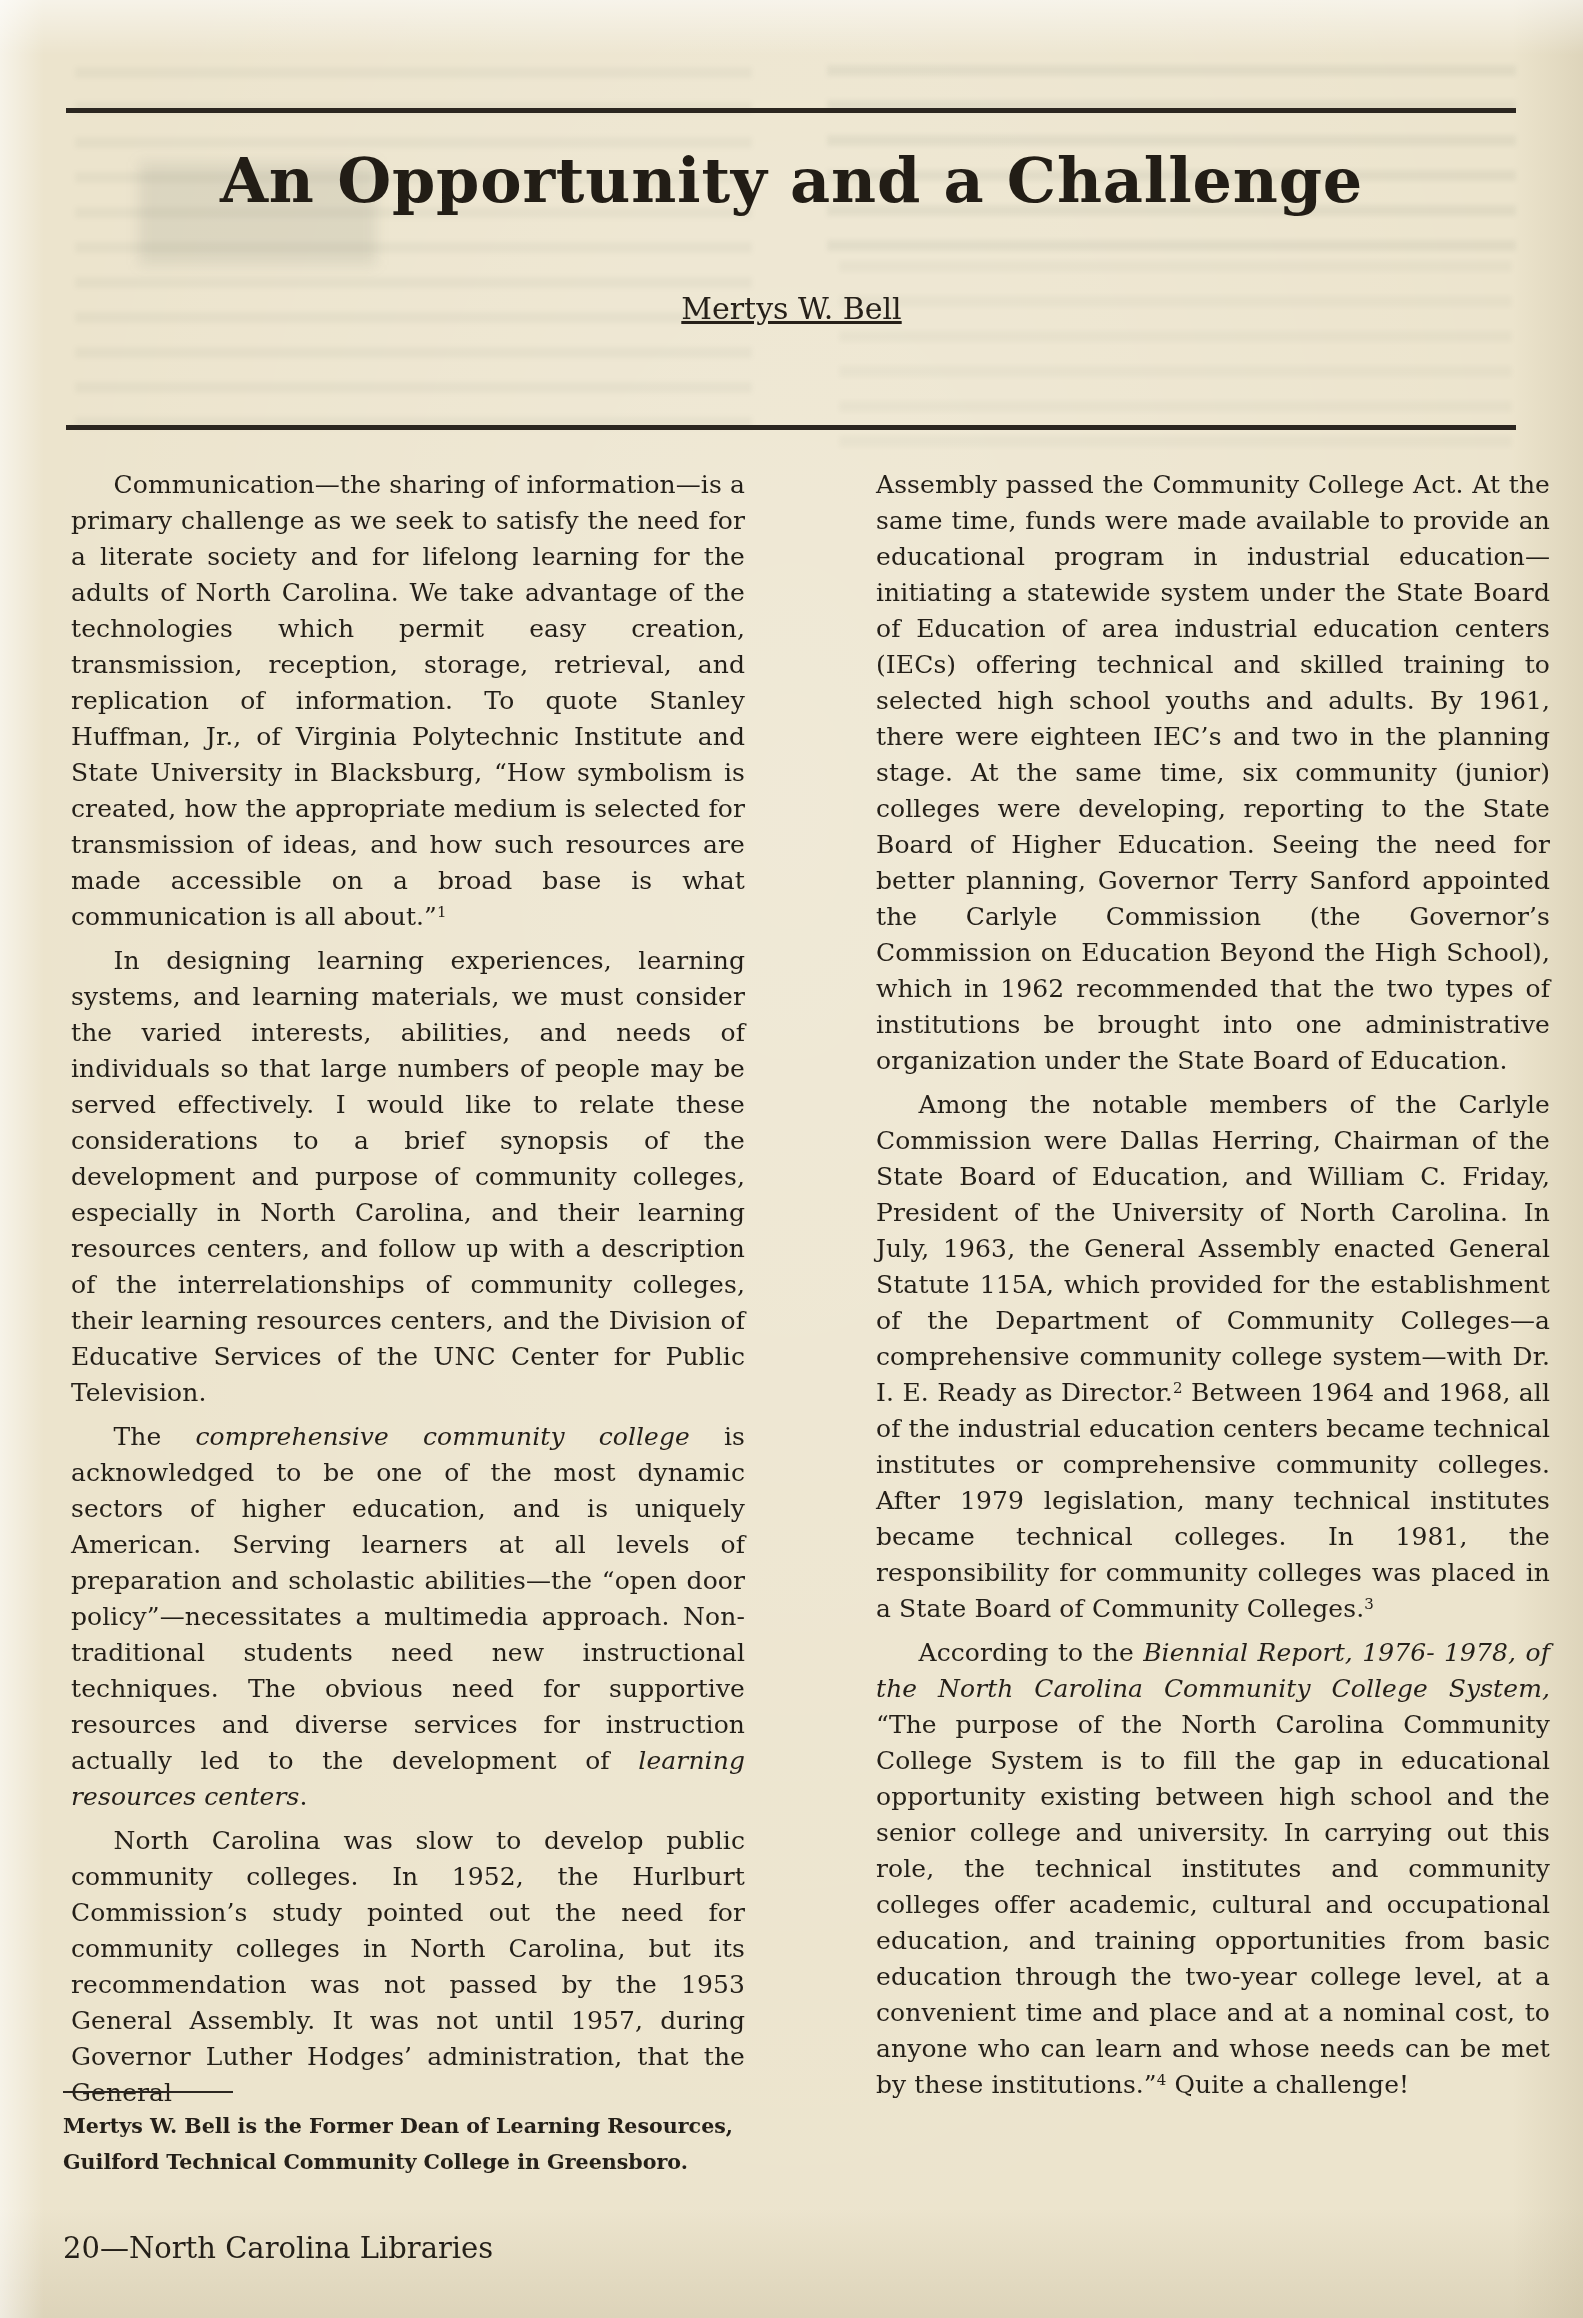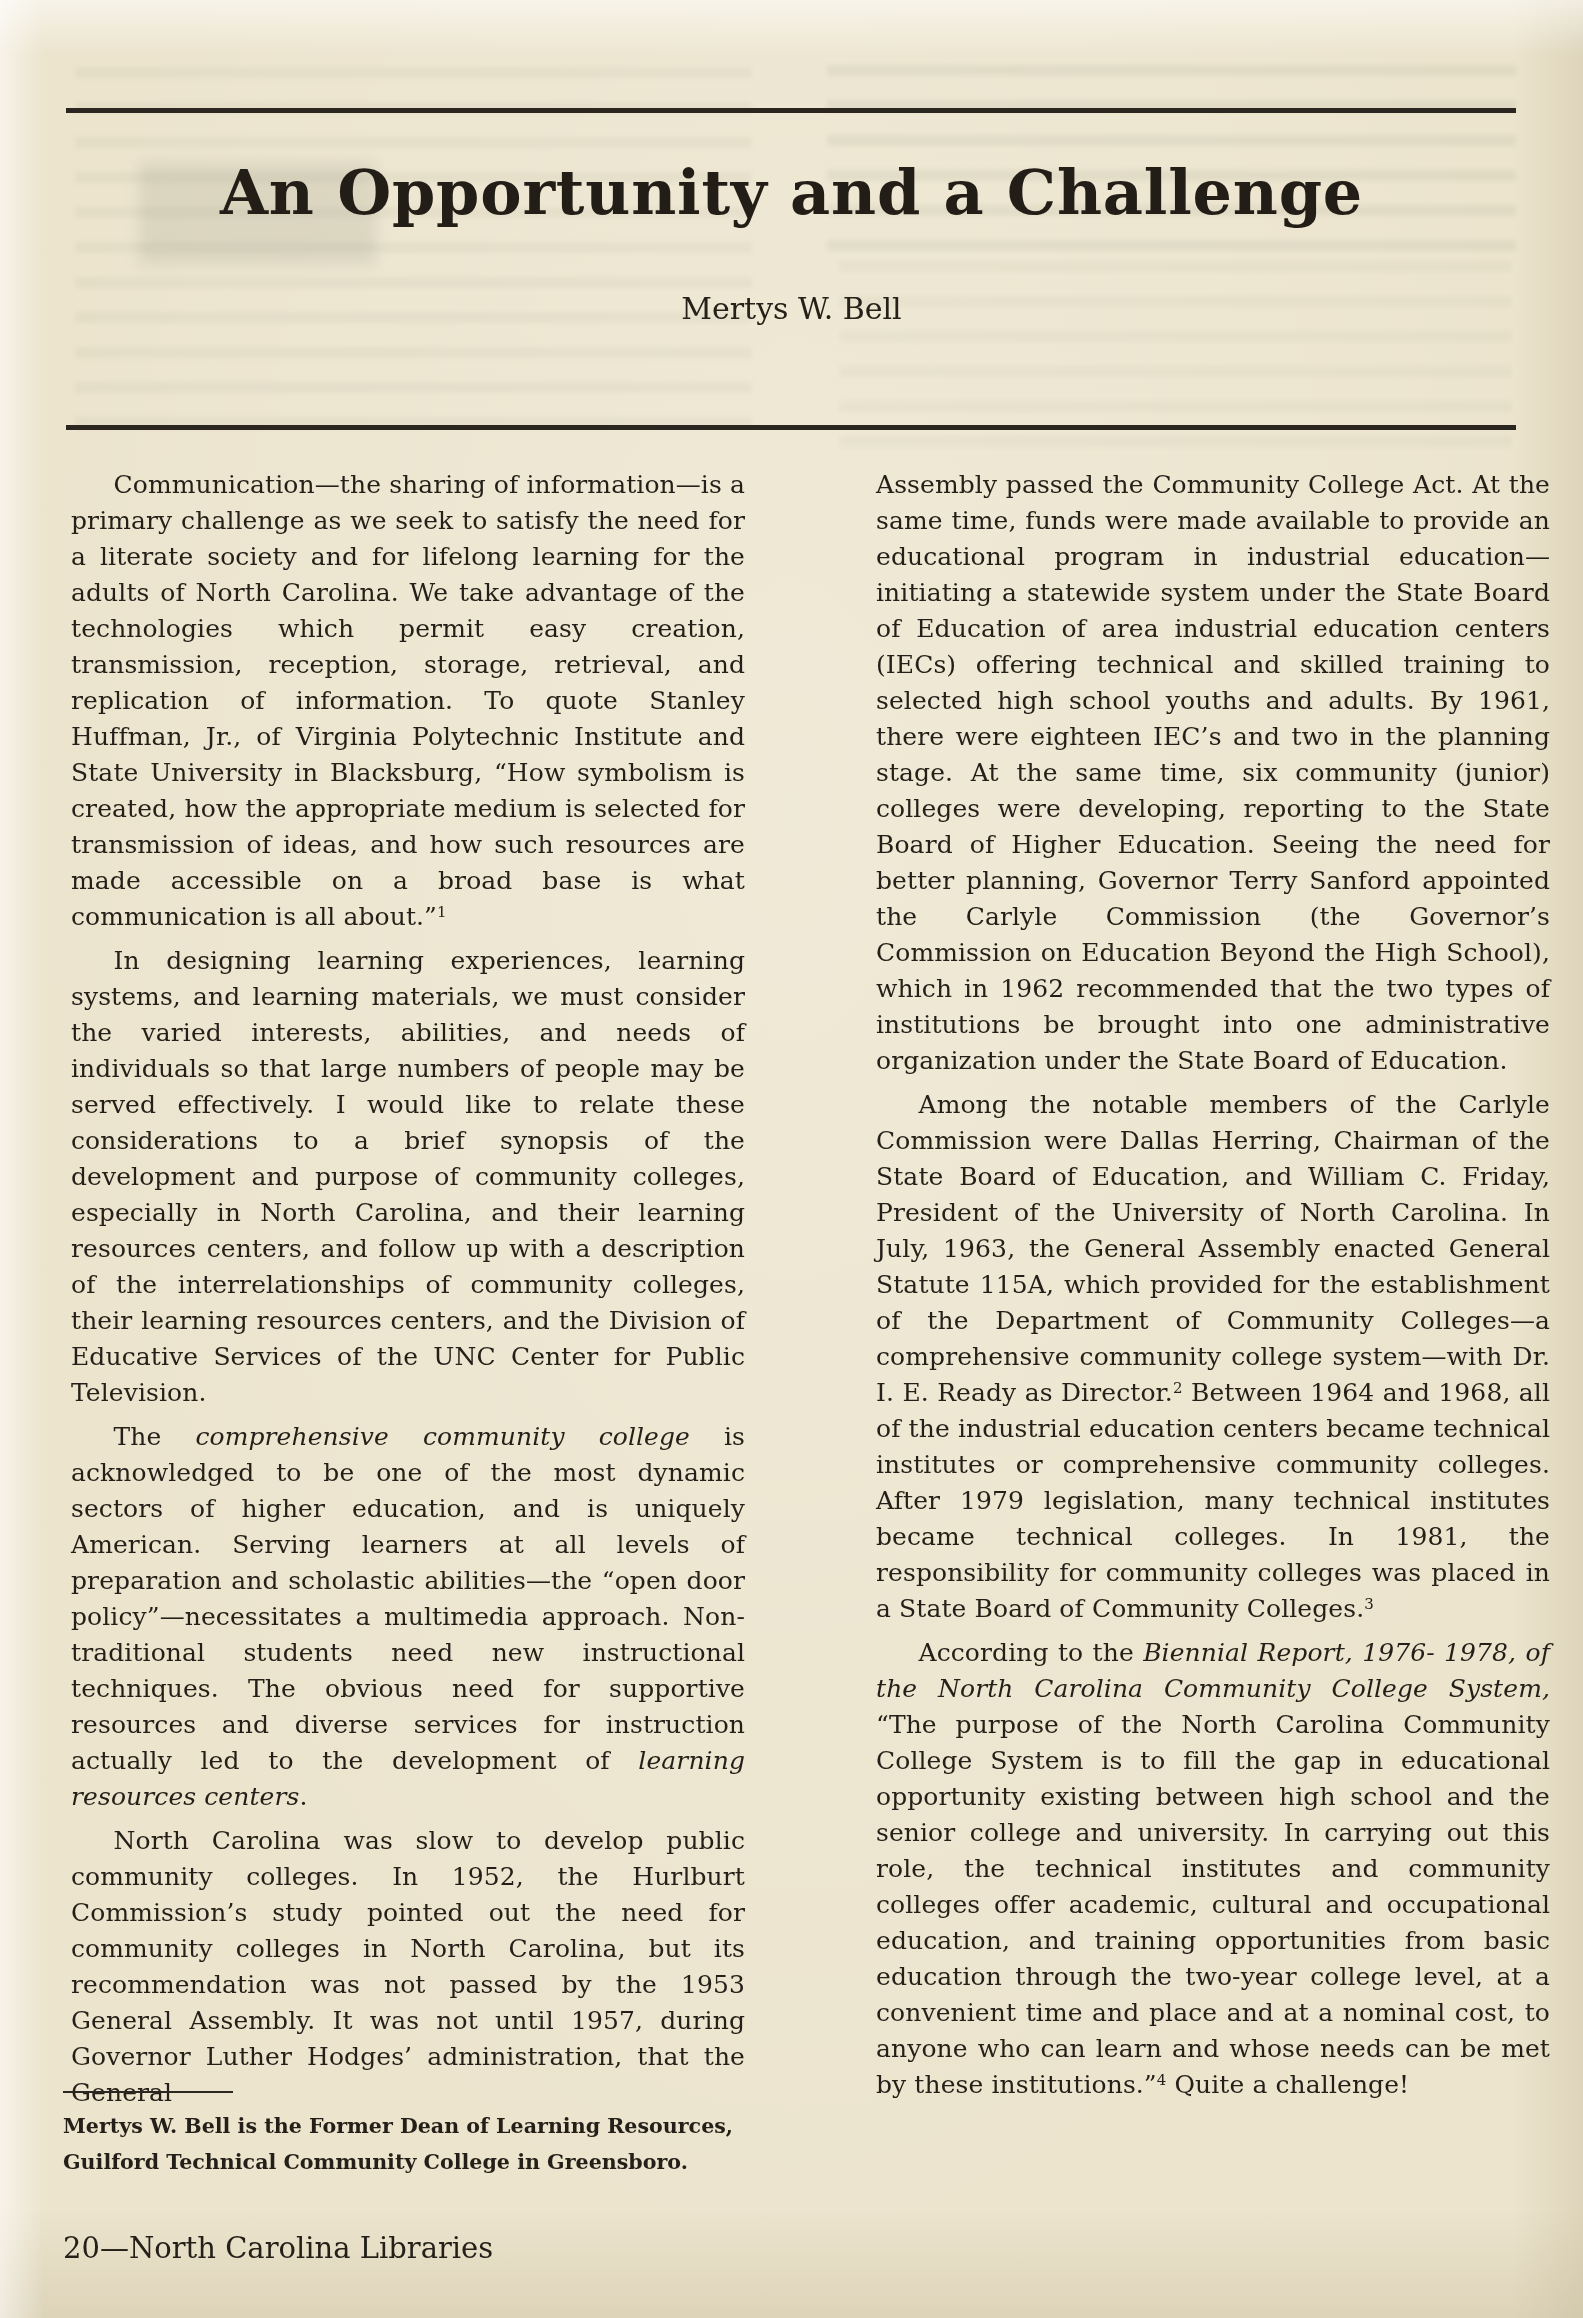--- a/index.html
+++ b/index.html
@@ -42,39 +42,40 @@
     left: 66px;
     width: 1450px;
     height: 4.7px;
     background: #2b2620;
   }
   .rule-top    { top: 108px; }
   .rule-header { top: 425px; }
 
   .title {
     position: absolute;
-    top: 158px;
+    top: 146px;
     left: 0;
     width: 100%;
     margin: 0;
     text-align: center;
     font-size: 62px;
     line-height: 1.12;
     font-weight: bold;
     letter-spacing: 0.8px;
     color: #221d16;
   }
   .byline {
     position: absolute;
     top: 291px;
     left: 0;
     width: 100%;
     text-align: center;
     font-size: 30px;
     color: #262019;
+    text-decoration: underline;
   }
 
   .col {
     position: absolute;
     top: 459px;
     width: 690px;
     font-size: 25px;
     line-height: 36px;
     text-align: justify;
     letter-spacing: 0.1px;

